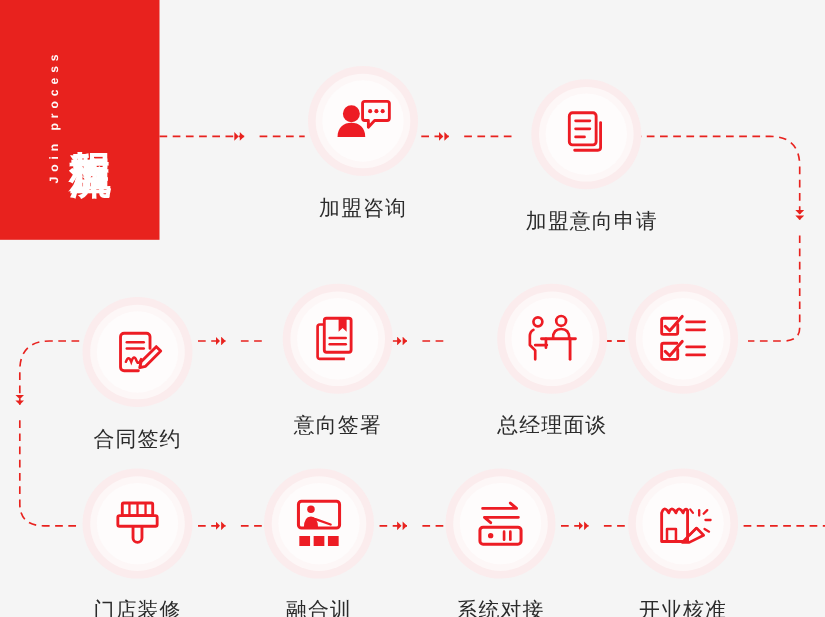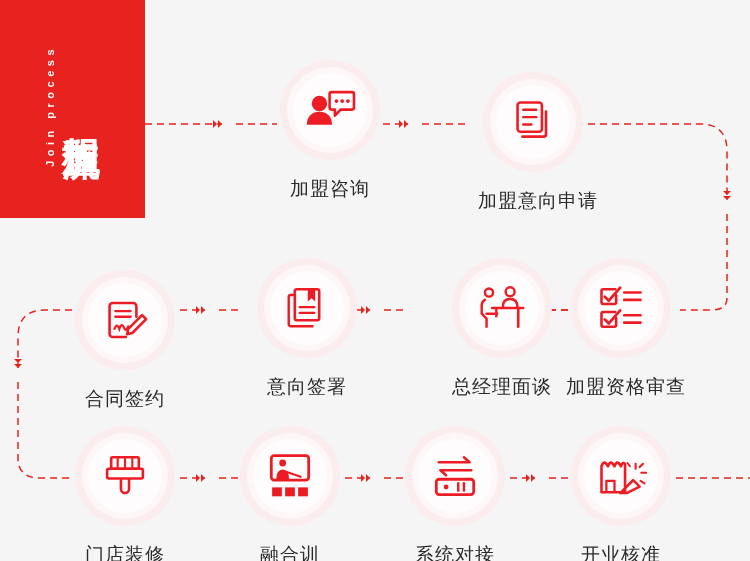--- a/index.html
+++ b/index.html
@@ -255,21 +255,20 @@
         <path d="M25 9 H10 a2 2 0 0 0 -2 2 v14 a2 2 0 0 0 2 2 h14 a2 2 0 0 0 2 -2 V16" fill="none" stroke="#ed1c24" stroke-width="3.2" stroke-linecap="round"></path>
         <path d="M12 18 l5 5 L31 7" fill="none" stroke="#ed1c24" stroke-width="3.4" stroke-linecap="round" stroke-linejoin="round"></path>
         <line x1="36" y1="13" x2="56" y2="13" stroke="#ed1c24" stroke-width="3.2" stroke-linecap="round"></line>
         <line x1="36" y1="22" x2="56" y2="22" stroke="#ed1c24" stroke-width="3.2" stroke-linecap="round"></line>
         <path d="M25 37 H10 a2 2 0 0 0 -2 2 v14 a2 2 0 0 0 2 2 h14 a2 2 0 0 0 2 -2 V44" fill="none" stroke="#ed1c24" stroke-width="3.2" stroke-linecap="round"></path>
         <path d="M12 46 l5 5 L31 35" fill="none" stroke="#ed1c24" stroke-width="3.4" stroke-linecap="round" stroke-linejoin="round"></path>
         <line x1="36" y1="41" x2="56" y2="41" stroke="#ed1c24" stroke-width="3.2" stroke-linecap="round"></line>
         <line x1="36" y1="50" x2="56" y2="50" stroke="#ed1c24" stroke-width="3.2" stroke-linecap="round"></line>
       </svg>
     </div>
-    <div class="label">加盟资格审查</div>
   </div>
 
   <div class="node" style="left:70px; top:426px;">
     <div class="circle">
       <svg class="glyph" viewBox="0 0 64 64">
         <rect x="15" y="9" width="34" height="14" rx="1.5" fill="none" stroke="#ed1c24" stroke-width="3.2"></rect>
         <line x1="23" y1="10" x2="23" y2="22" stroke="#ed1c24" stroke-width="2.6"></line>
         <line x1="32" y1="10" x2="32" y2="22" stroke="#ed1c24" stroke-width="2.6"></line>
         <line x1="41" y1="10" x2="41" y2="22" stroke="#ed1c24" stroke-width="2.6"></line>
         <rect x="10" y="23" width="44" height="12" rx="2" fill="none" stroke="#ed1c24" stroke-width="3.2"></rect>

